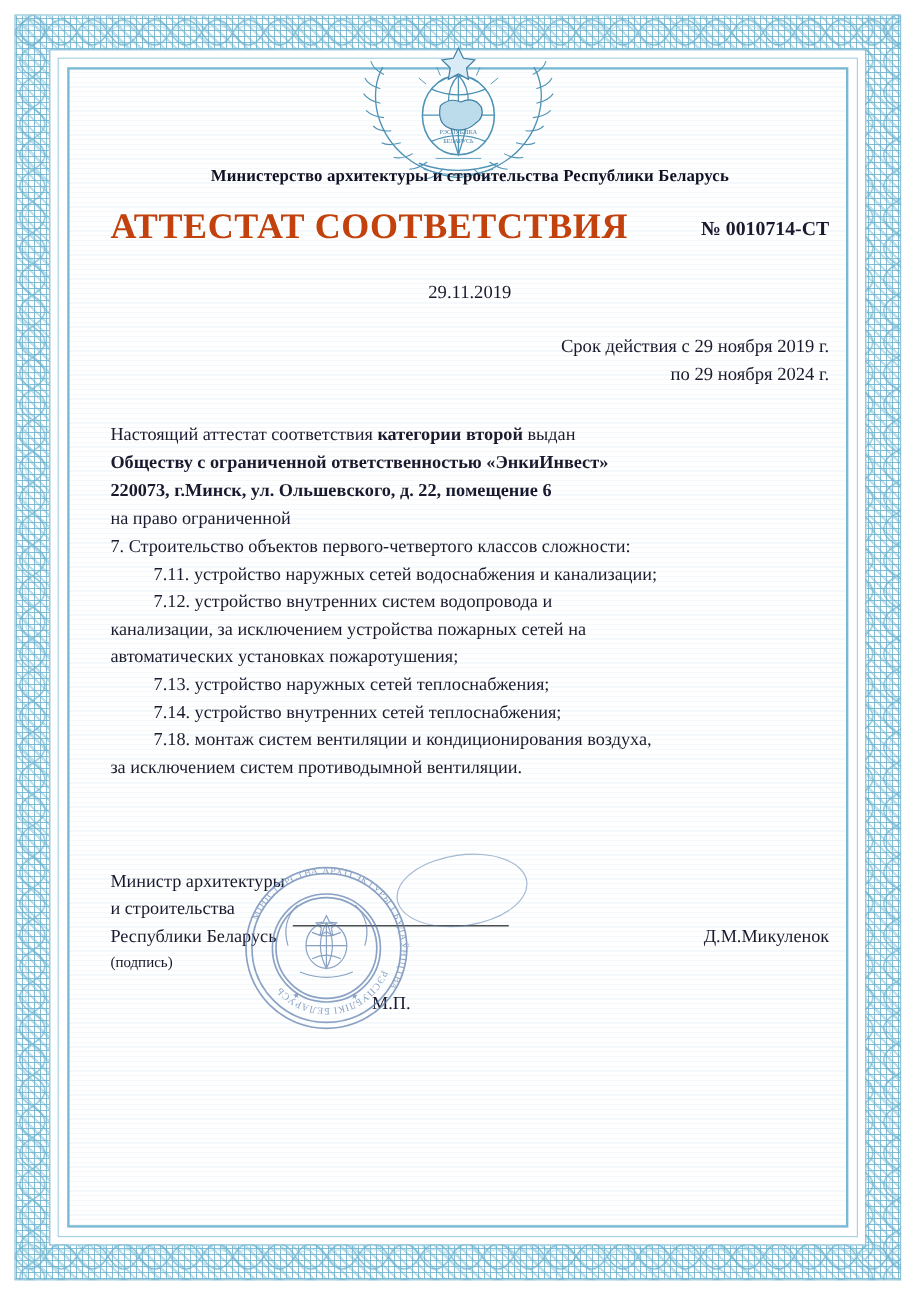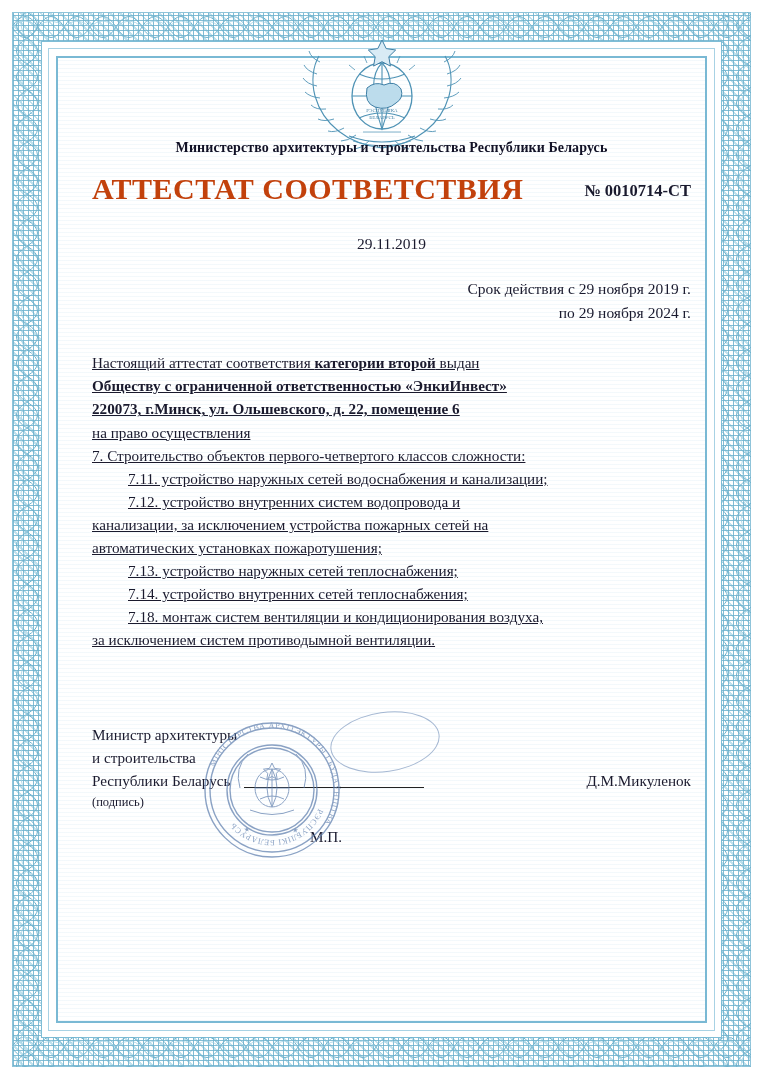--- a/index.html
+++ b/index.html
@@ -141,38 +141,36 @@
   }
   .validity {
     text-align: right;
     font-size: 15.5px;
     line-height: 1.55;
     margin-bottom: 26px;
   }
   .body-text {
     font-size: 15.2px;
     line-height: 1.52;
-    text-decoration: underline;
   }
   .body-text p { margin: 0; }
   .b { font-weight: bold; }
   .indent { text-indent: 36px; }
 
   
   .sign-block {
     position: absolute;
     left: 92px;
     right: 72px;
     top: 724px;
     font-size: 15.2px;
     line-height: 1.5;
   }
   .sign-line-row {
     display: flex;
-    align-items: flex-end;
   }
   .sign-left { white-space: nowrap; }
   .sign-rule {
     flex: 0 0 180px;
     margin: 0 10px 4px 14px;
     border-bottom: 1px solid #222;
     height: 1px;
   }
   .sign-name {
     margin-left: auto;
@@ -307,21 +305,21 @@
       <div>Срок действия с 29 ноября 2019 г.</div>
       <div>по 29 ноября 2024 г.</div>
     </div>
 
     <div class="body-text">
       <p>
         <span>Настоящий аттестат соответствия </span><span class="b">категории второй</span><span> выдан</span>
       </p>
       <p class="b">Обществу с ограниченной ответственностью «ЭнкиИнвест»</p>
       <p class="b">220073, г.Минск, ул. Ольшевского, д. 22, помещение 6</p>
-      <p>на право осуществления</p>
+      <p>на право ограниченной</p>
       <p>7. Строительство объектов первого-четвертого классов сложности:</p>
       <p class="indent">7.11. устройство наружных сетей водоснабжения и канализации;</p>
       <p class="indent">7.12. устройство внутренних систем водопровода и</p>
       <p>канализации, за исключением устройства пожарных сетей на</p>
       <p>автоматических установках пожаротушения;</p>
       <p class="indent">7.13. устройство наружных сетей теплоснабжения;</p>
       <p class="indent">7.14. устройство внутренних сетей теплоснабжения;</p>
       <p class="indent">7.18. монтаж систем вентиляции и кондиционирования воздуха,</p>
       <p>за исключением систем противодымной вентиляции.</p>
     </div>

